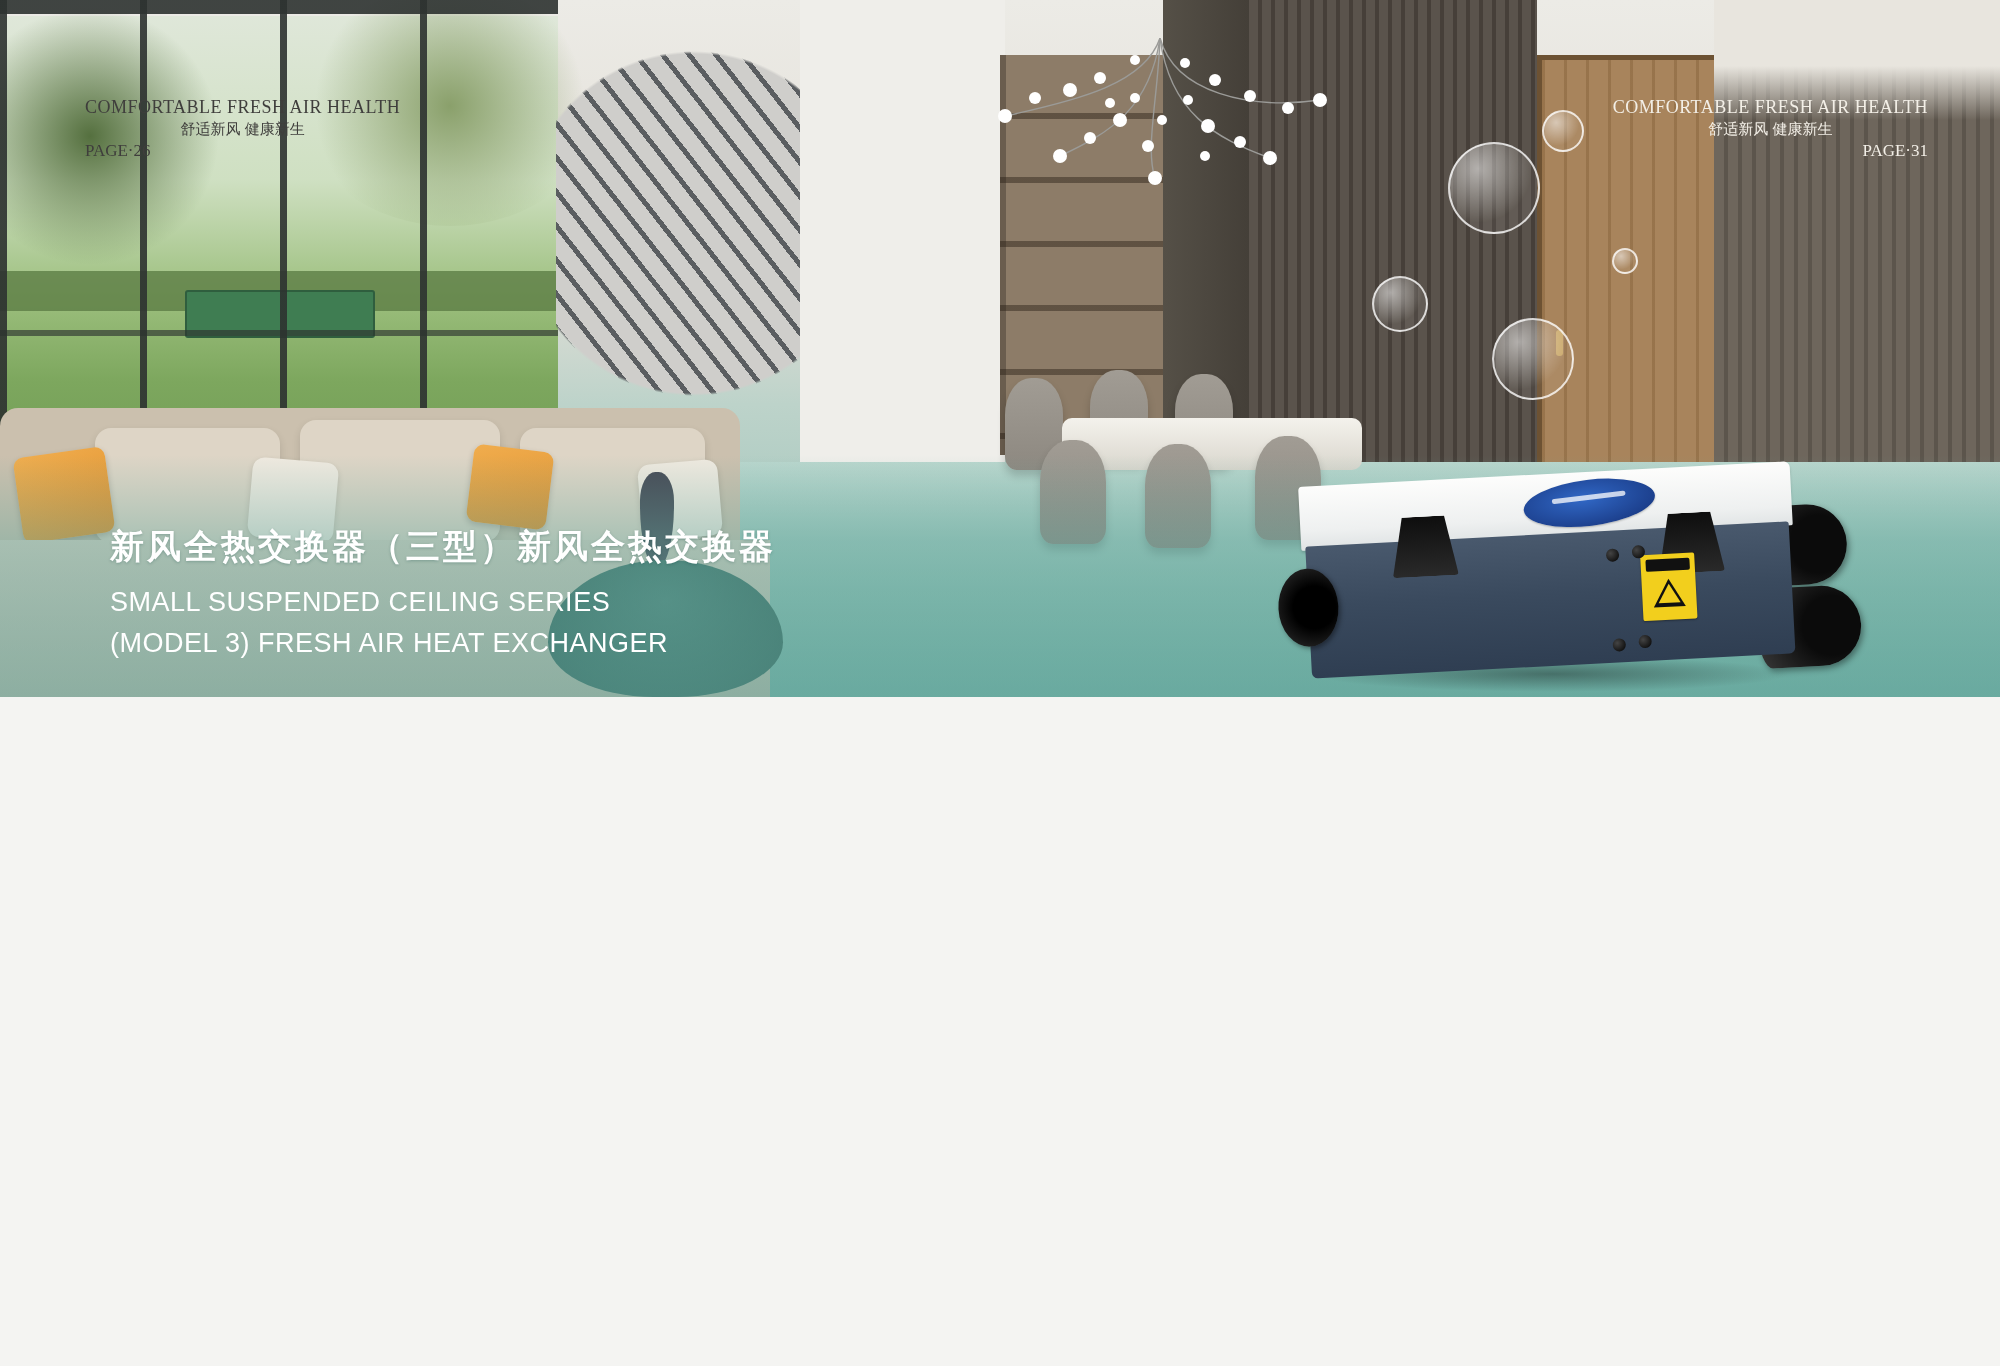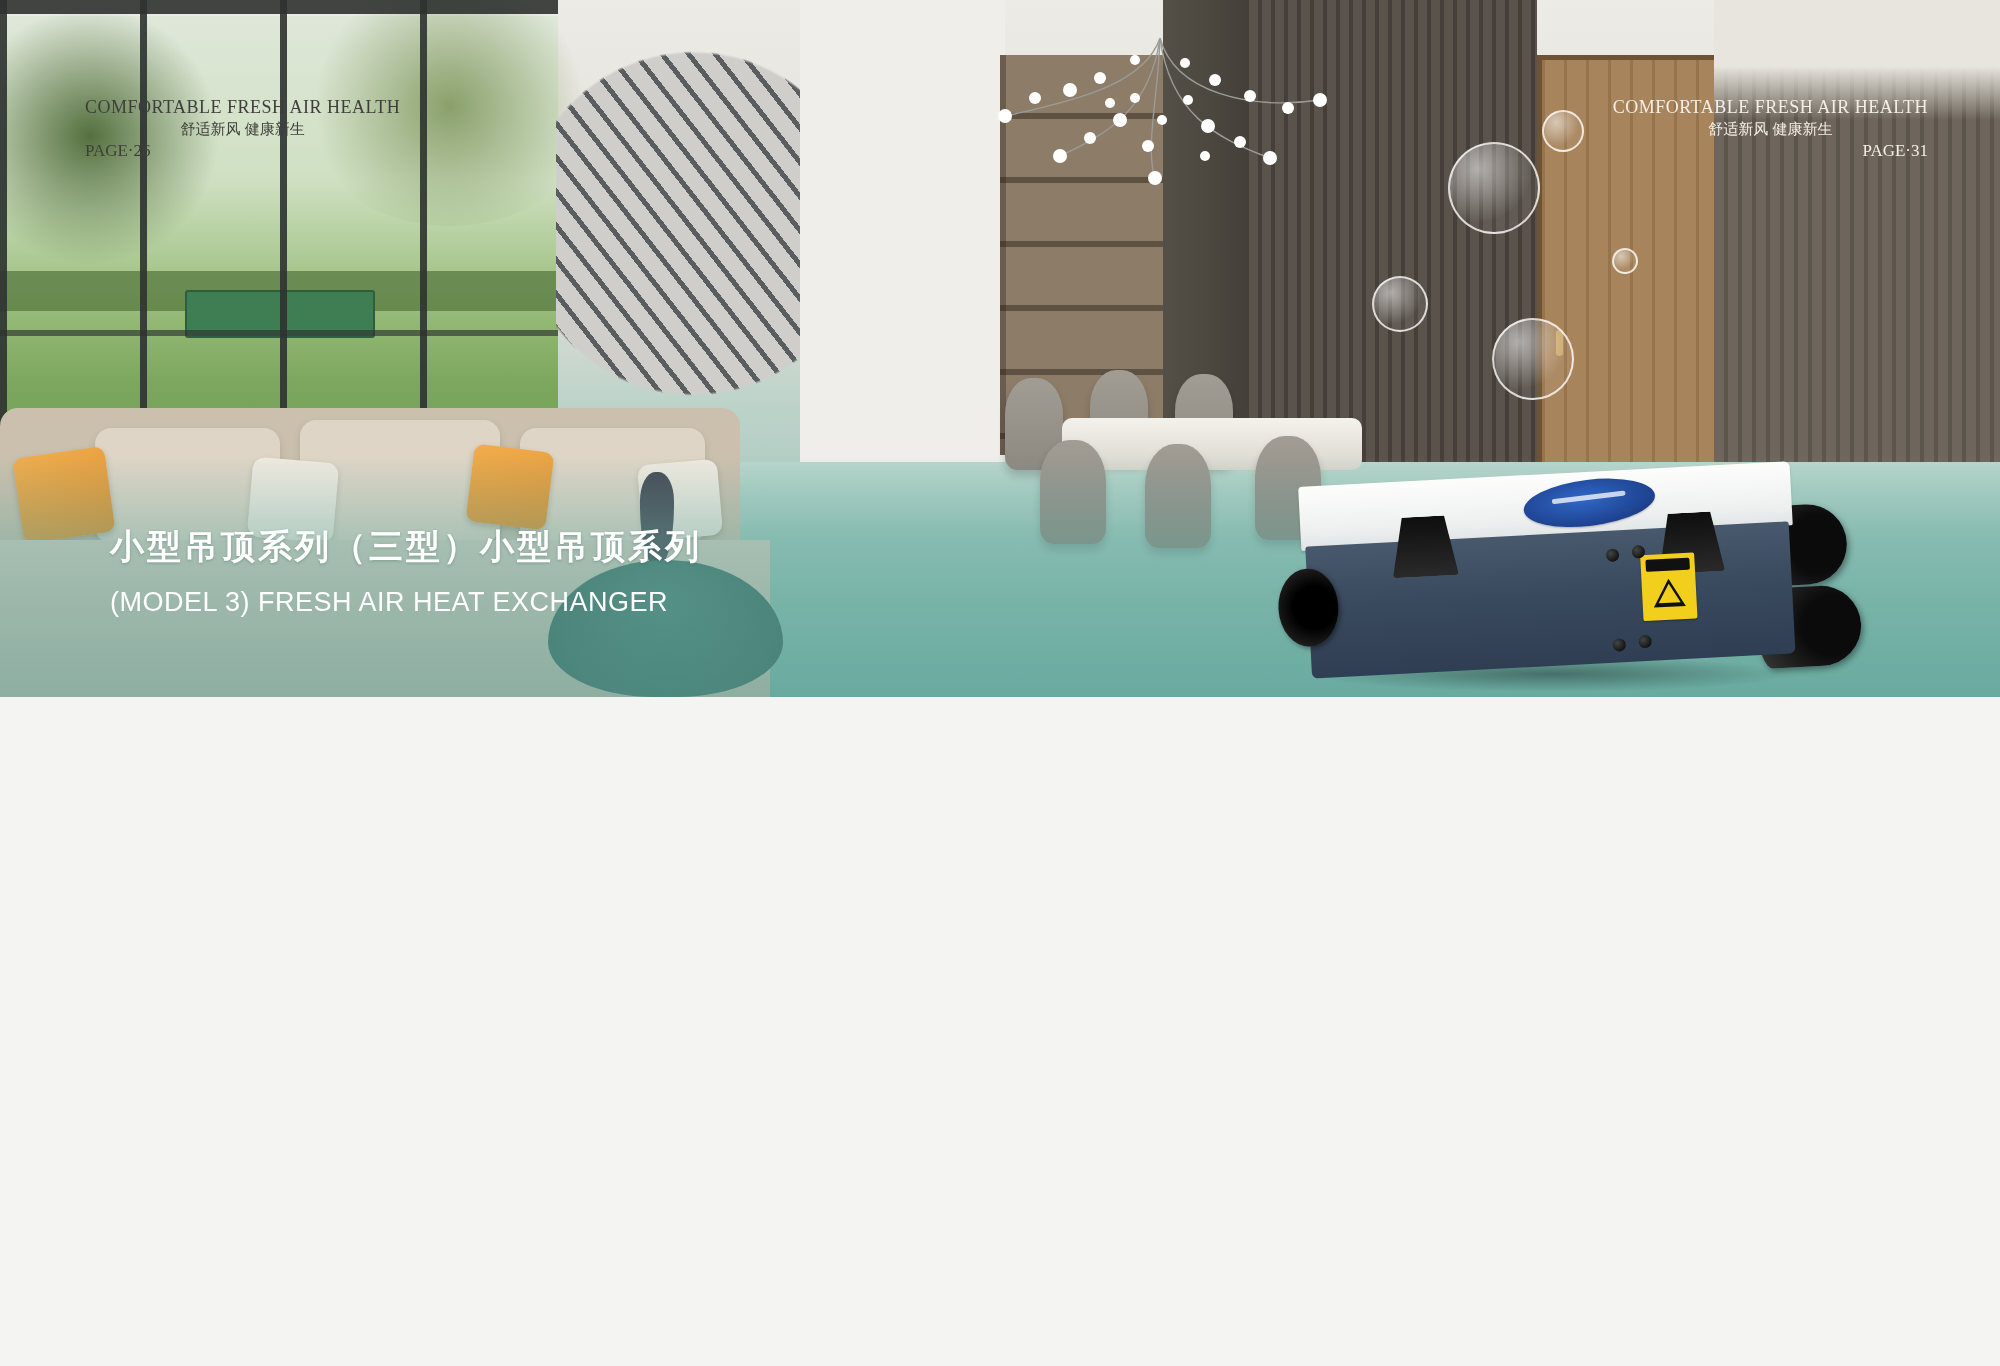--- a/index.html
+++ b/index.html
@@ -182,22 +182,23 @@
     <div class="l2">舒适新风 健康新生</div>
     <div class="l3">PAGE·26</div>
   </div>
   <div class="abs hdr hdr-right">
     <div class="l1">COMFORTABLE FRESH AIR HEALTH</div>
     <div class="l2">舒适新风 健康新生</div>
     <div class="l3">PAGE·31</div>
   </div>
 
   <div class="abs hero-title">
-    <div class="cn">小型吊顶系列（三型）小型吊顶系列</div>
+    <div class="cn">新风全热交换器（三型）新风全热交换器</div>
     <div class="en">
+      <div>SMALL SUSPENDED CEILING SERIES</div>
       <div>(MODEL 3) FRESH AIR HEAT EXCHANGER</div>
     </div>
   </div>
 </div>
 
 <div class="abs unit">
   <div class="unit-shadow"></div>
   <div class="unit-rot">
     <div class="u-duct" style="right:-46px;top:44px;width:100px;height:80px;"></div>
     <div class="u-duct" style="right:-56px;top:126px;width:104px;height:80px;"></div>

